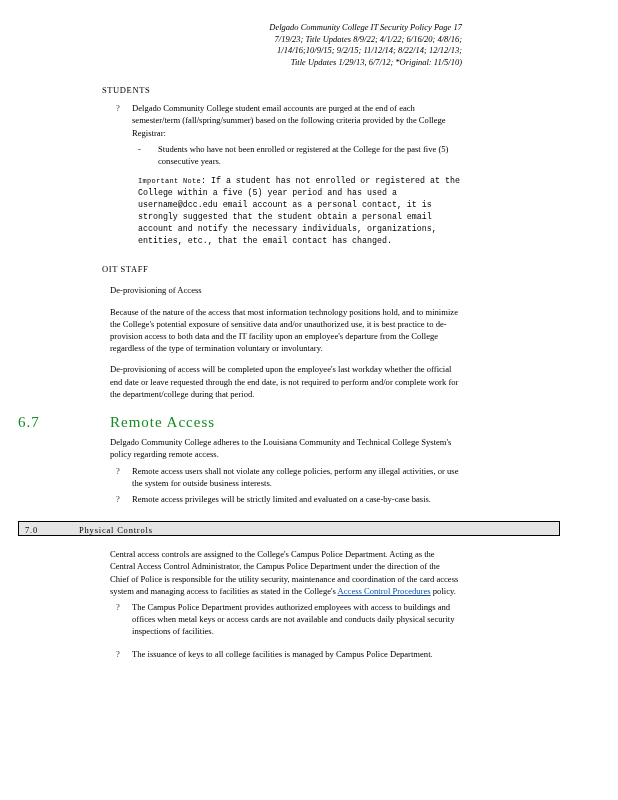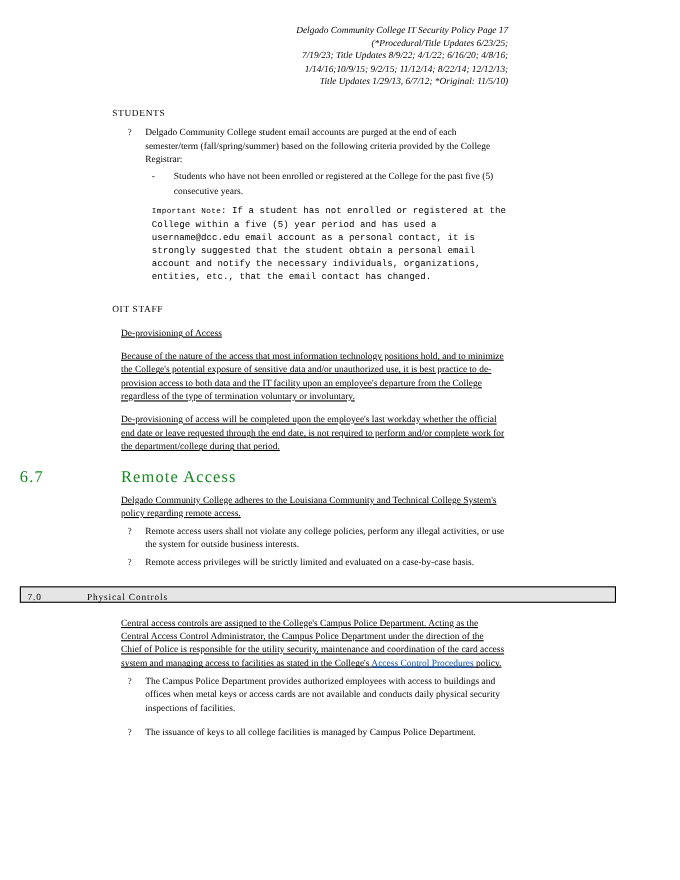--- a/index.html
+++ b/index.html
@@ -83,21 +83,20 @@
     line-height: 12px;
     font-family: Liberation Mono, monospace;
   }
   .note-label {
     font-size: 7px;
     letter-spacing: 0.3px;
   }
   .para {
     margin-top: 9px;
     margin-bottom: 0;
-    text-decoration: underline;
   }
   .para.tight {
     margin-top: 7px;
   }
   .numbered-heading {
     position: relative;
     margin-top: 16px;
     margin-bottom: 8px;
     color: #178a22;
     font-size: 15px;
@@ -143,21 +142,20 @@
   .spacer-sm { height: 4px; }
   .spacer-md { height: 10px; }
 </style>
 </head>
 <body>
 
 <div class="page">
 
   <div class="header">
     <div>Delgado Community  College  IT Security Policy     Page 17</div>
-    <div>(*Procedural/Title Updates  6/23/25;</div>
     <div>7/19/23; Title  Updates 8/9/22; 4/1/22; 6/16/20;  4/8/16;</div>
     <div>1/14/16;10/9/15; 9/2/15; 11/12/14; 8/22/14; 12/12/13;</div>
     <div>Title Updates 1/29/13, 6/7/12;  *Original: 11/5/10)</div>
   </div>
 
   <div class="body-area">
 
     <div class="section-label indent-left">STUDENTS</div>
 
     <div class="bullet-row">

